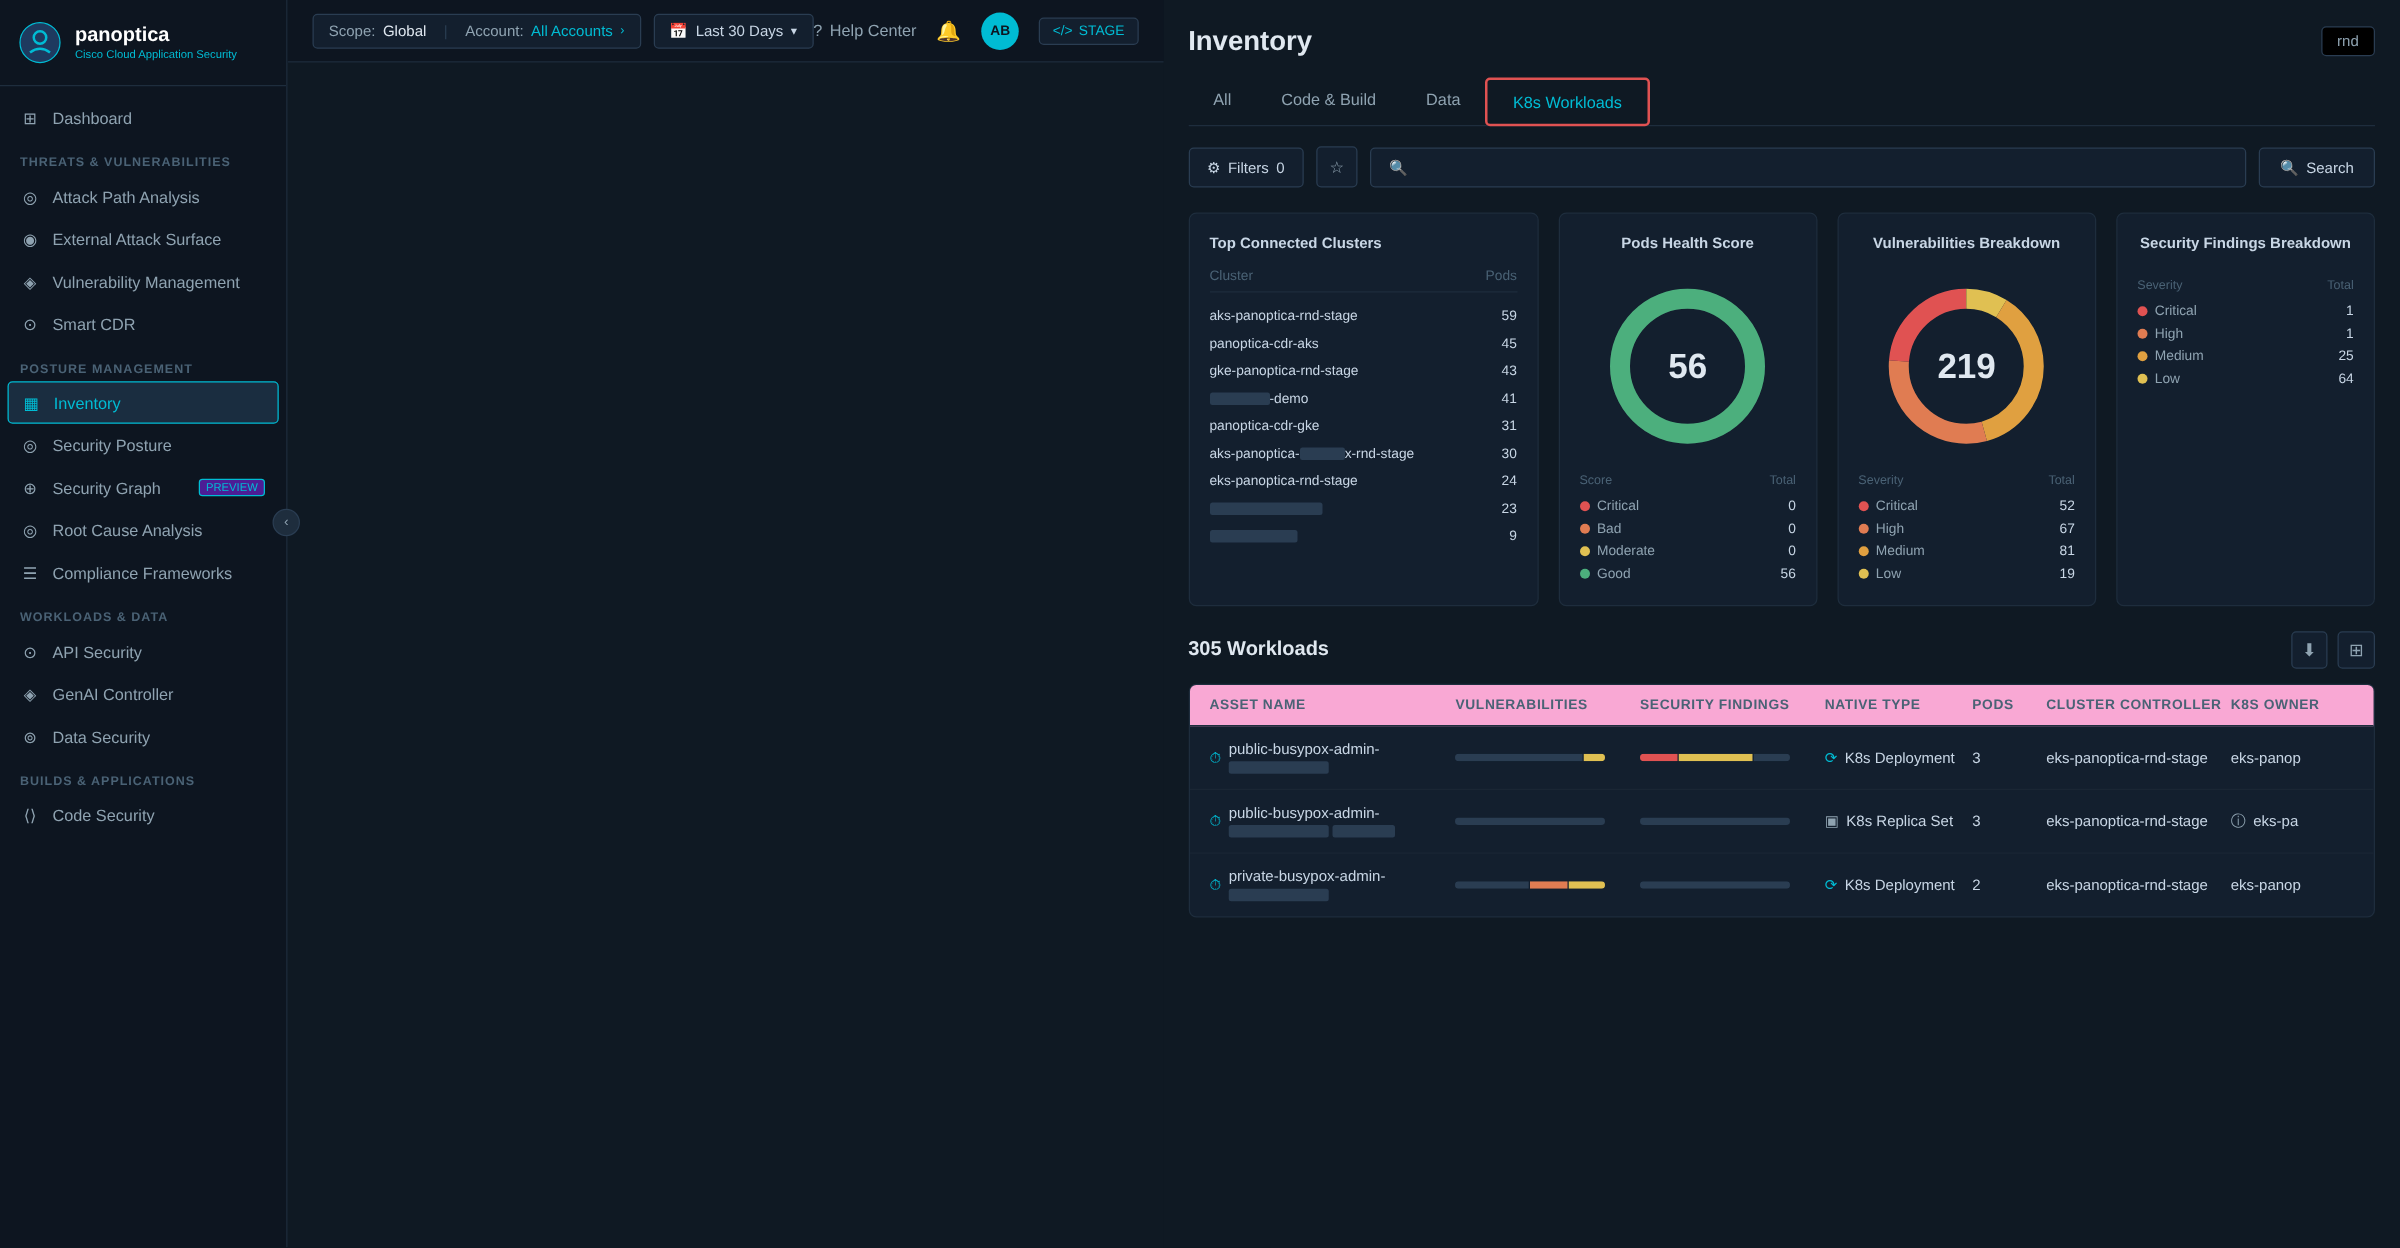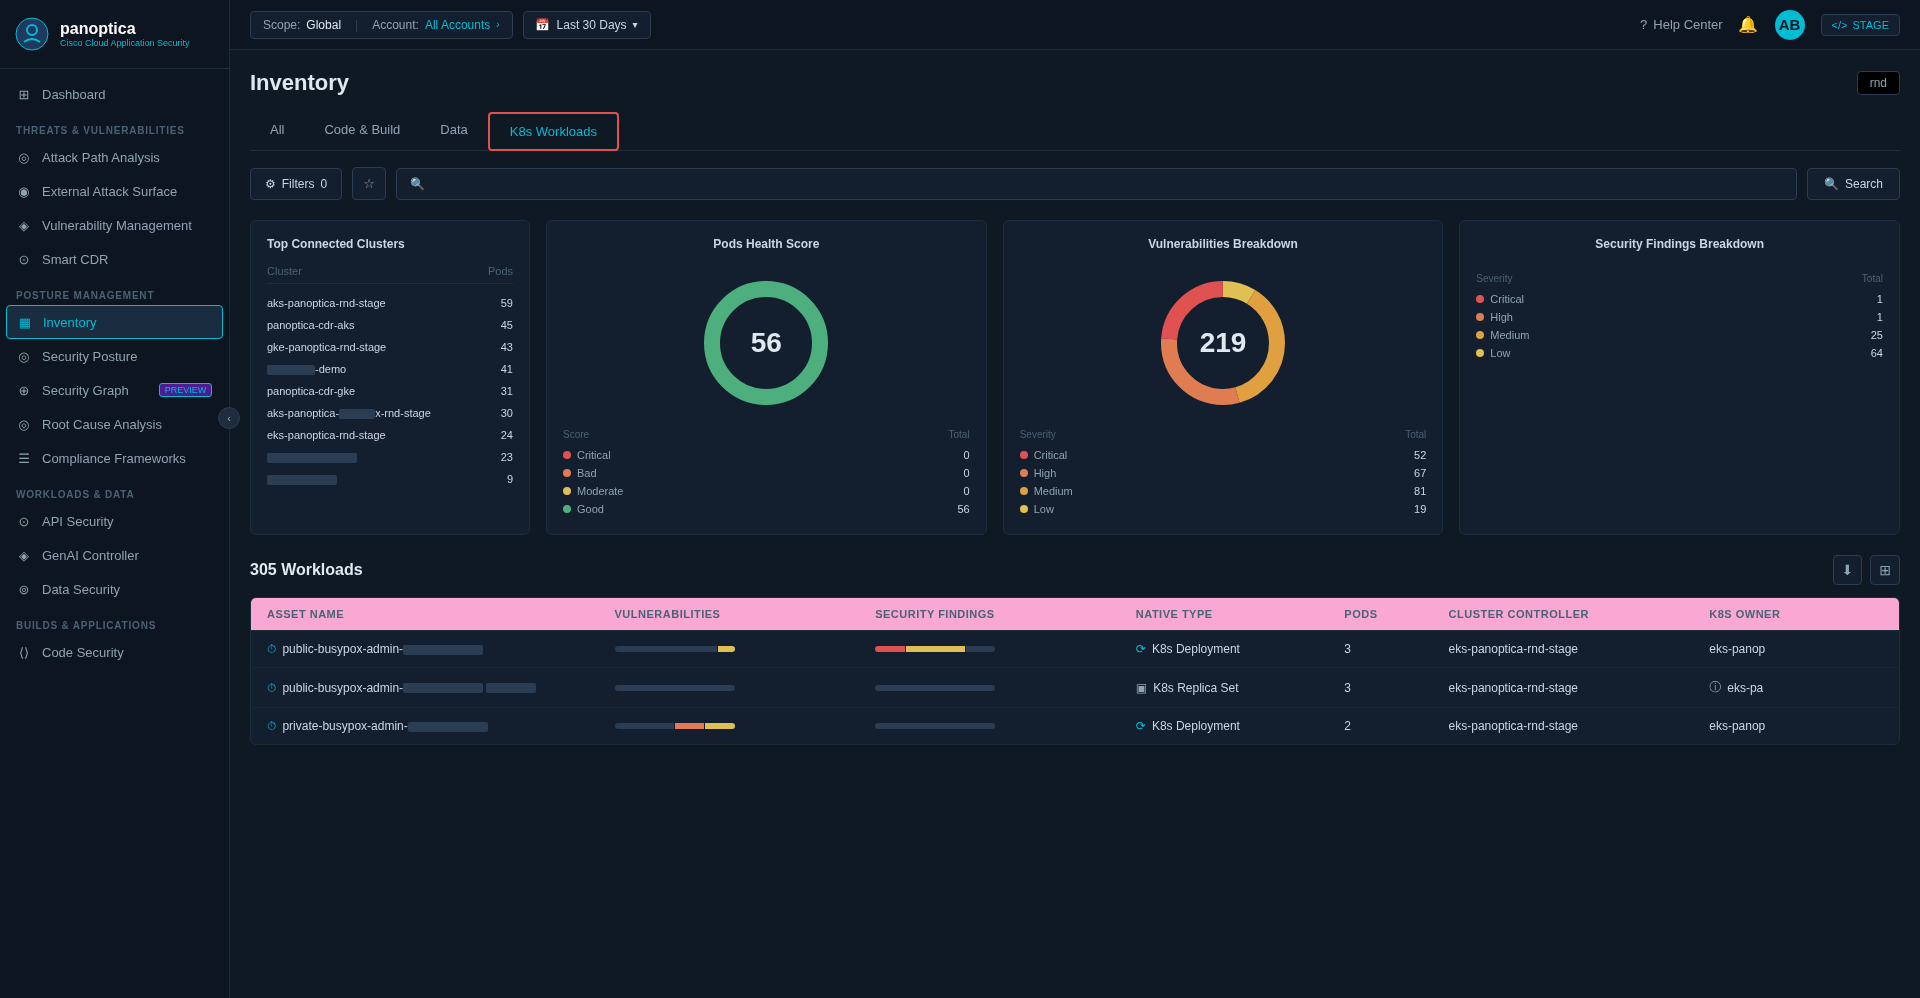--- a/index.html
+++ b/index.html
@@ -17,36 +17,36 @@
     .nav-item { display: flex; align-items: center; gap: 10px; padding: 9px 16px; cursor: pointer; color: #8fa3b1; font-size: 13px; transition: background 0.15s; }
     .nav-item.active { background: #1a2d40; color: #00bcd4; border: 1px solid #00bcd4; border-radius: 4px; margin: 0 6px; padding: 8px 10px; }
     .nav-section-label { padding: 14px 16px 4px; font-size: 10px; font-weight: 600; color: #4a6275; letter-spacing: 0.8px; text-transform: uppercase; }
     .nav-icon { width: 16px; height: 16px; display: flex; align-items: center; justify-content: center; flex-shrink: 0; }
     .nav-item .preview-badge { font-size: 9px; background: #4c1d95; color: #00bcd4; border: 1px solid #00bcd4; padding: 1px 5px; border-radius: 3px; margin-left: 20px; }
 
     
     .sidebar-toggle { position: absolute; left: 218px; top: 407px; width: 22px; height: 22px; background: #1e2d3d; border: 1px solid #2a3d52; border-radius: 50%; display: flex; align-items: center; justify-content: center; cursor: pointer; color: #8fa3b1; font-size: 11px; z-index: 10; }
 
     
-    .main { flex: 1; display: flex; flex-direction: column; overflow: hidden; justify-content: flex-end; }
+    .main { flex: 1; display: flex; flex-direction: row; overflow: hidden; justify-content: flex-end; }
 
     
     .topbar { background: #0d1520; border-bottom: 1px solid #1e2d3d; padding: 0 20px; height: 50px; display: flex; align-items: center; justify-content: space-between; flex-shrink: 0; }
     .topbar-left { display: flex; align-items: center; gap: 0; }
     .scope-section { display: flex; align-items: center; gap: 6px; background: #131f2e; border: 1px solid #2a3d52; border-radius: 4px; padding: 6px 12px; font-size: 12px; }
     .scope-label { color: #8fa3b1; }
     .scope-value { color: #e0e8f0; }
     .scope-divider { color: #2a3d52; margin: 0 8px; }
     .account-label { color: #8fa3b1; }
     .account-value { color: #00bcd4; cursor: pointer; }
     .date-filter { display: flex; align-items: center; gap: 6px; background: #131f2e; border: 1px solid #2a3d52; border-radius: 4px; padding: 6px 12px; margin-left: 10px; cursor: pointer; font-size: 12px; color: #c8d6e5; }
     .topbar-right { display: flex; align-items: center; gap: 16px; }
     .help-btn { display: flex; align-items: center; gap: 6px; color: #8fa3b1; cursor: pointer; font-size: 13px; }
     .notif-icon { color: #8fa3b1; cursor: pointer; font-size: 16px; }
-    .avatar { width: 30px; height: 30px; background: #00bcd4; border-radius: 50%; display: flex; align-items: center; justify-content: center; font-size: 15px; font-weight: 700; color: #0d1520; cursor: pointer; }
+    .avatar { width: 30px; height: 30px; background: #00bcd4; border-radius: 50%; display: flex; align-items: center; justify-content: center; font-size: 11px; font-weight: 700; color: #0d1520; cursor: pointer; }
     .stage-badge { background: #131f2e; border: 1px solid #2a3d52; border-radius: 4px; padding: 4px 10px; font-size: 11px; color: #00bcd4; cursor: pointer; display: flex; align-items: center; gap: 5px; }
 
     
     .content { flex: 1; overflow-y: auto; padding: 20px 20px 0; background: #0f1923; }
     .content-header { display: flex; align-items: center; justify-content: space-between; margin-bottom: 16px; }
     .page-title { font-size: 22px; font-weight: 600; color: #e0e8f0; }
     .rnd-badge { background: #000000; border: 1px solid #2a3d52; border-radius: 4px; padding: 4px 12px; font-size: 12px; color: #8fa3b1; }
 
     
     .tabs { display: flex; gap: 0; border-bottom: 1px solid #1e2d3d; margin-bottom: 16px; }

